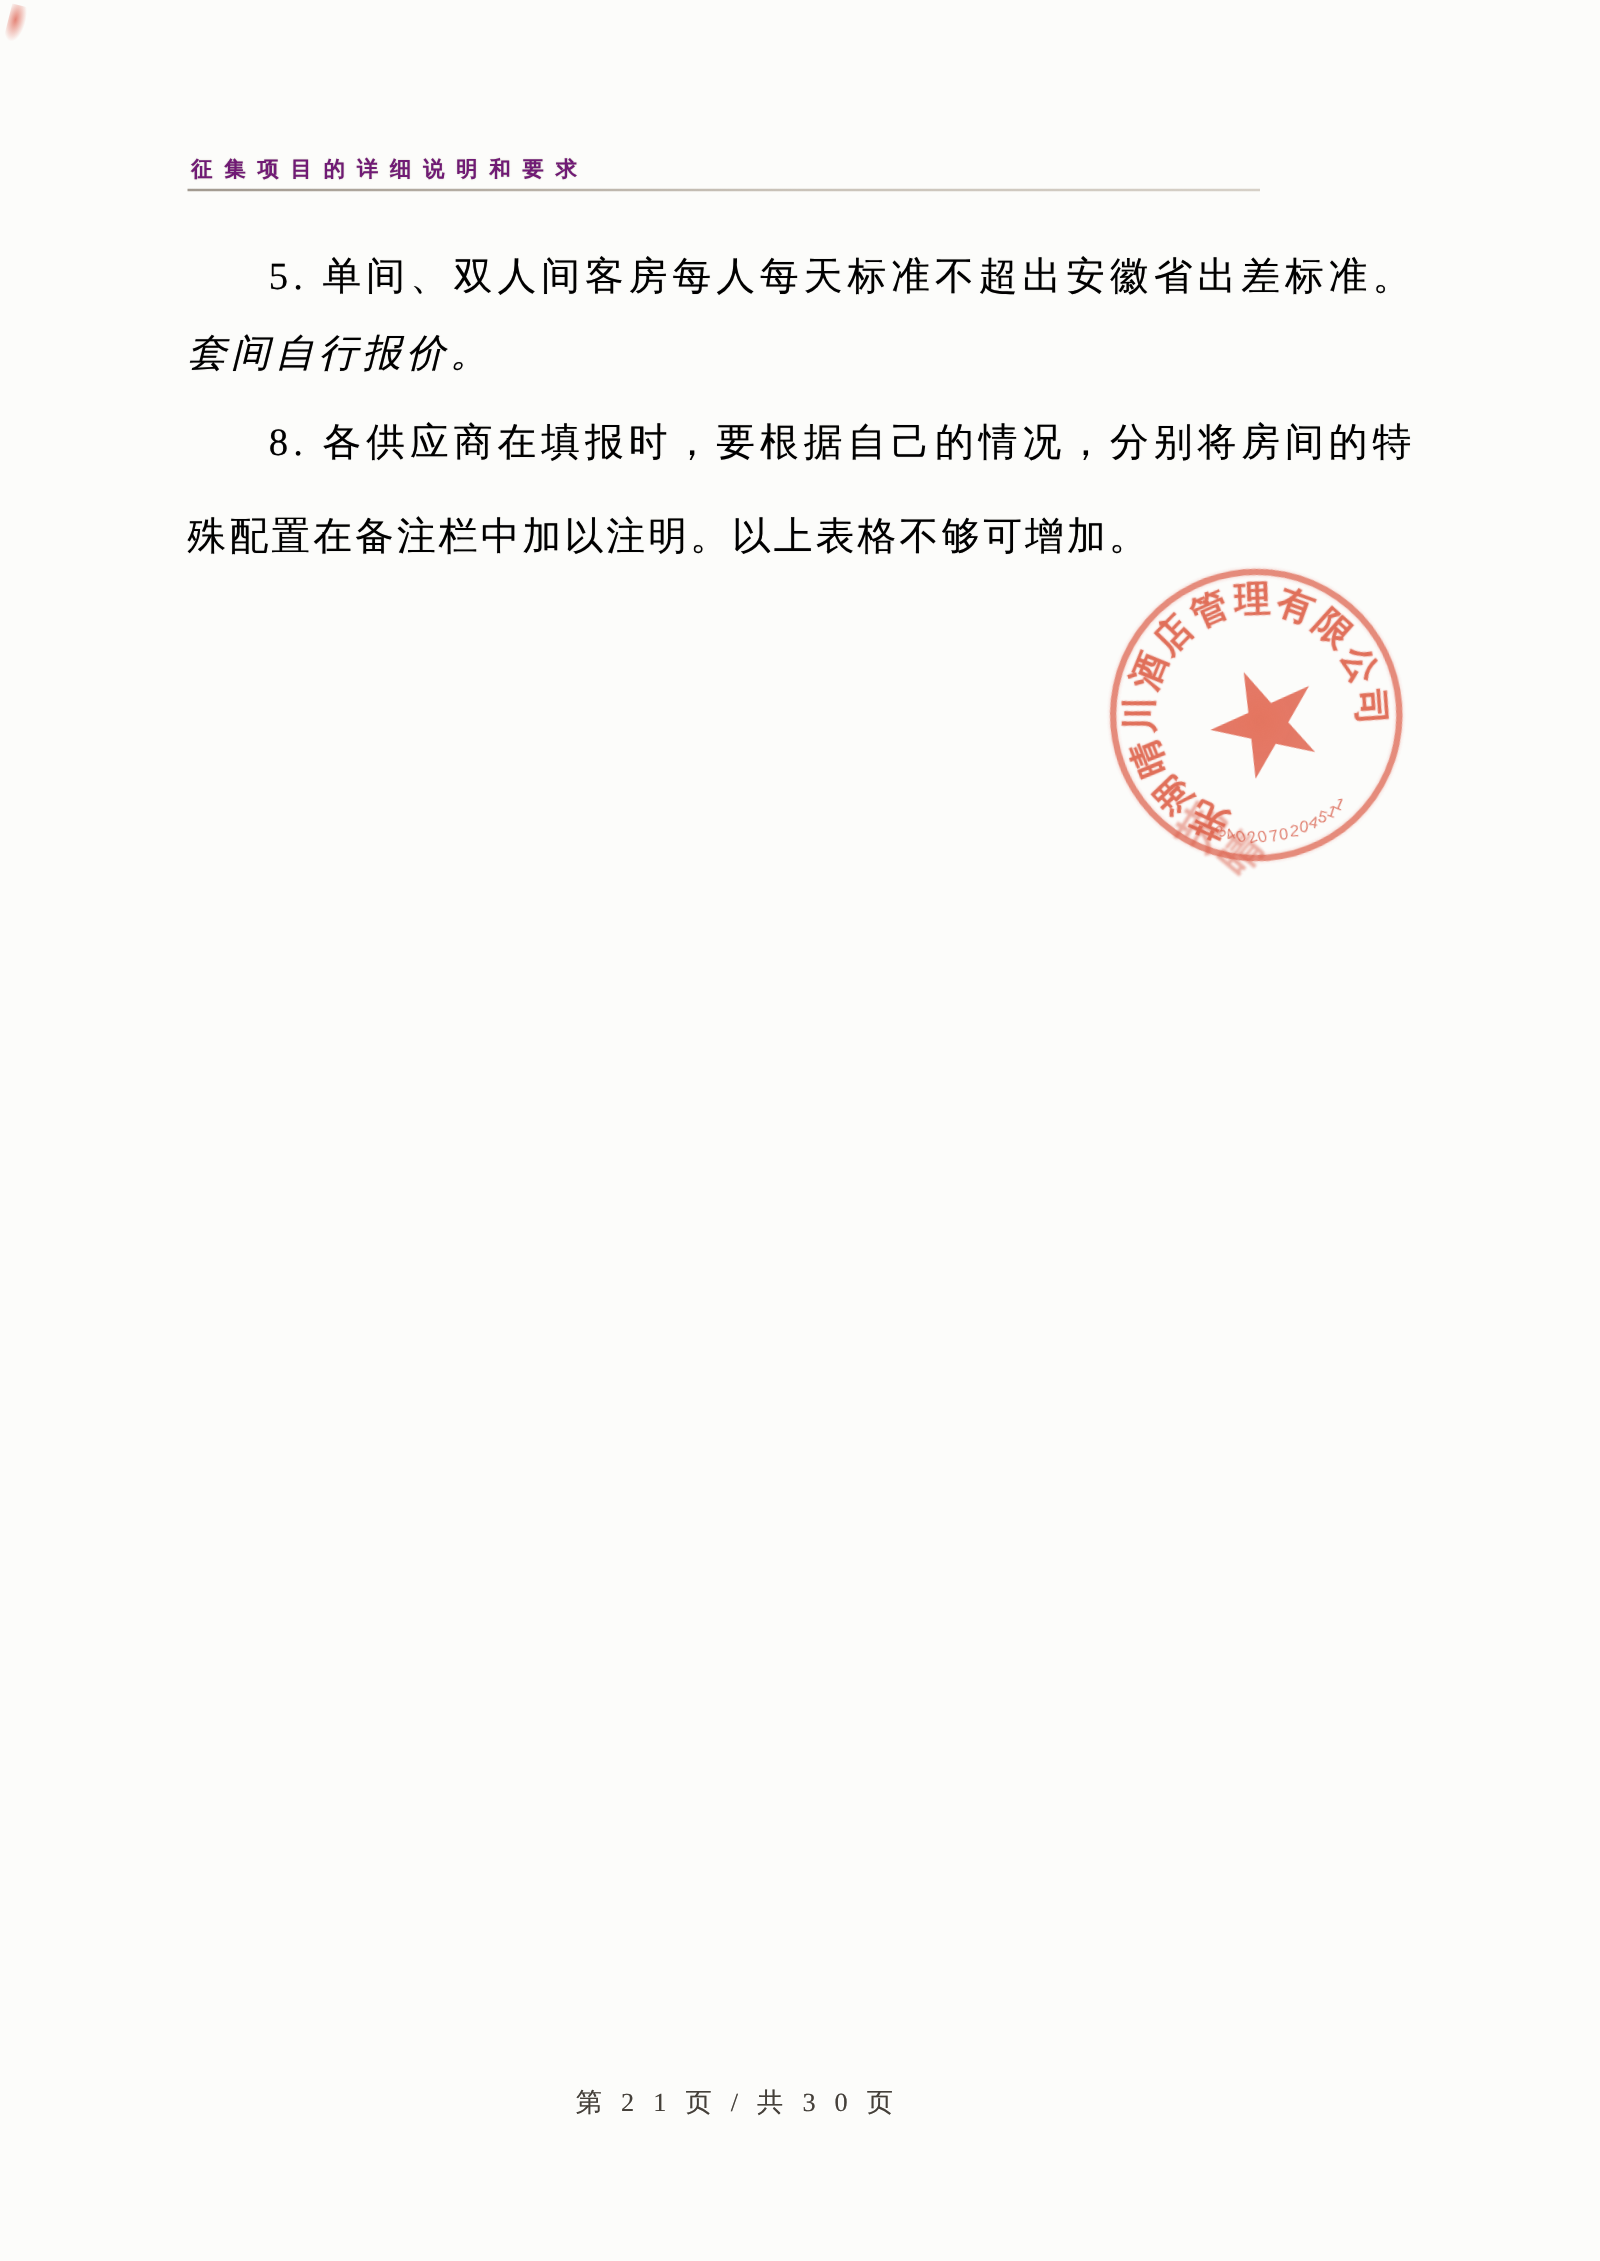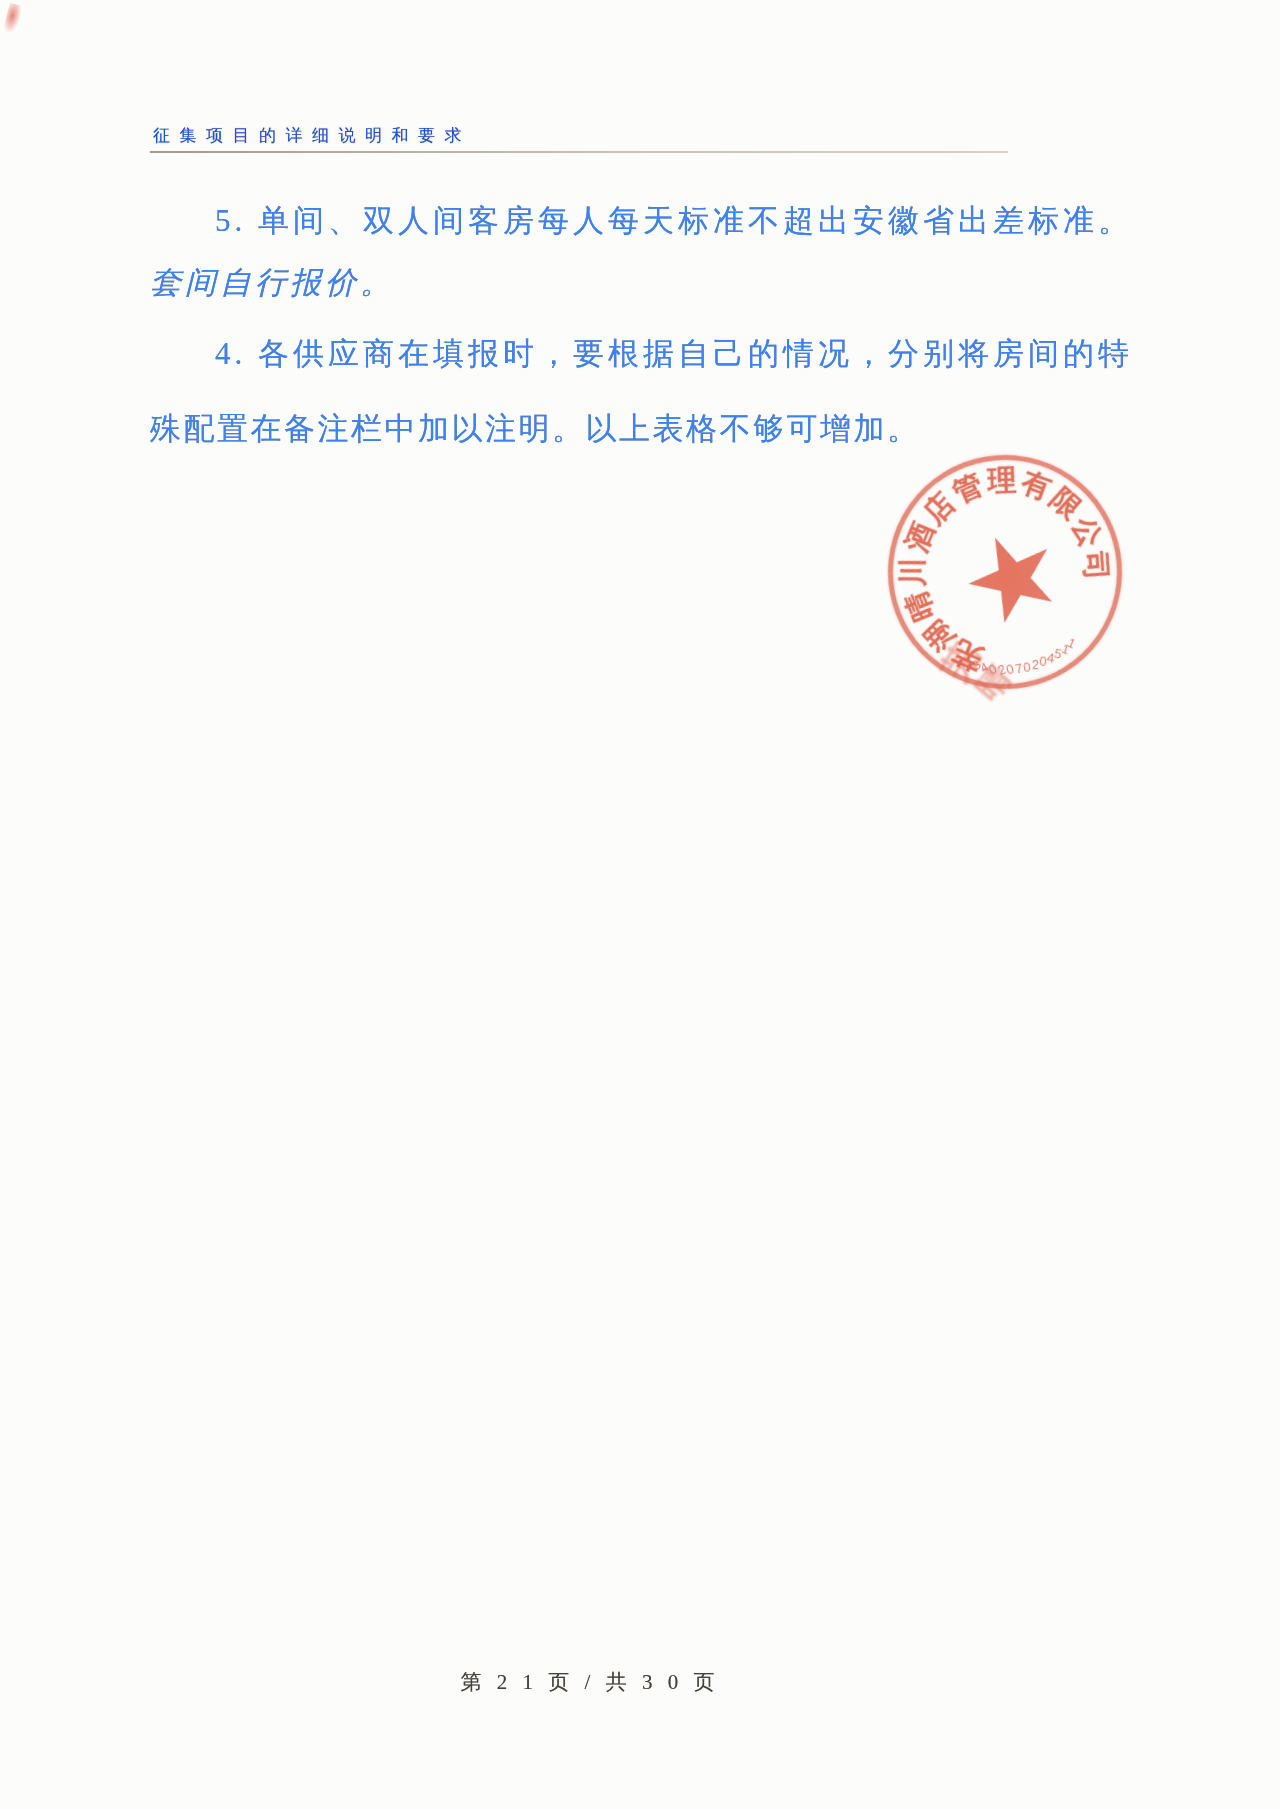--- a/index.html
+++ b/index.html
@@ -16,34 +16,35 @@
   .corner-mark{
     position:absolute;left:6px;top:4px;width:14px;height:30px;
     background:radial-gradient(ellipse at 40% 40%, rgba(216,70,50,.65), rgba(216,70,50,0) 70%);
     transform:rotate(14deg);
   }
 
   
   .running-header{
     position:absolute;left:153px;top:124px;
     font-size:17px;letter-spacing:9.5px;
-    color:#1d4ed8;
+    color:#701a75;
     text-shadow:0 0 1px rgba(163,154,143,.8);
     white-space:nowrap;
+    font-weight:bold;
   }
   .header-rule{
     position:absolute;left:150px;top:151px;width:858px;height:2px;
     background:linear-gradient(to right,#a29a90,#c9c2b8 55%,#d6d0c7);
   }
 
   
   .bodyline{
     position:absolute;
     font-size:31px;
-    color:#3b82f6;
+    color:#000000;
     letter-spacing:4px;
     white-space:nowrap;
     text-shadow:0 0 .6px rgba(51,47,43,.55);
   }
   .l1{left:215px;top:200px;}
   .l2{left:150px;top:262px;font-style:italic;}
   .l3{left:215px;top:333px;}
   .l4{left:150px;top:408px;letter-spacing:2.5px;}
 
   
@@ -100,21 +101,21 @@
 
 <div class="page">
 
   <div class="corner-mark"></div>
 
   <div class="running-header">征集项目的详细说明和要求</div>
   <div class="header-rule"></div>
 
   <div class="bodyline l1">5. 单间、双人间客房每人每天标准不超出安徽省出差标准。</div>
   <div class="bodyline l2">套间自行报价。</div>
-  <div class="bodyline l3">4. 各供应商在填报时，要根据自己的情况，分别将房间的特</div>
+  <div class="bodyline l3">8. 各供应商在填报时，要根据自己的情况，分别将房间的特</div>
   <div class="bodyline l4">殊配置在备注栏中加以注明。以上表格不够可增加。</div>
 
   <div class="seal">
     <div class="seal-border"></div>
     <div class="seal-star"></div>
     <div id="seal-ring">
         <span class="seal-char" style="left: 68.5543px; top: 196.271px; transform: rotate(-146deg);">芜</span>
         <span class="seal-char" style="left: 43.7285px; top: 171.446px; transform: rotate(-124deg);">湖</span>
         <span class="seal-char" style="left: 30.0104px; top: 139.128px; transform: rotate(-102deg);">晴</span>
         <span class="seal-char" style="left: 29.3977px; top: 104.024px; transform: rotate(-80deg);">川</span>

